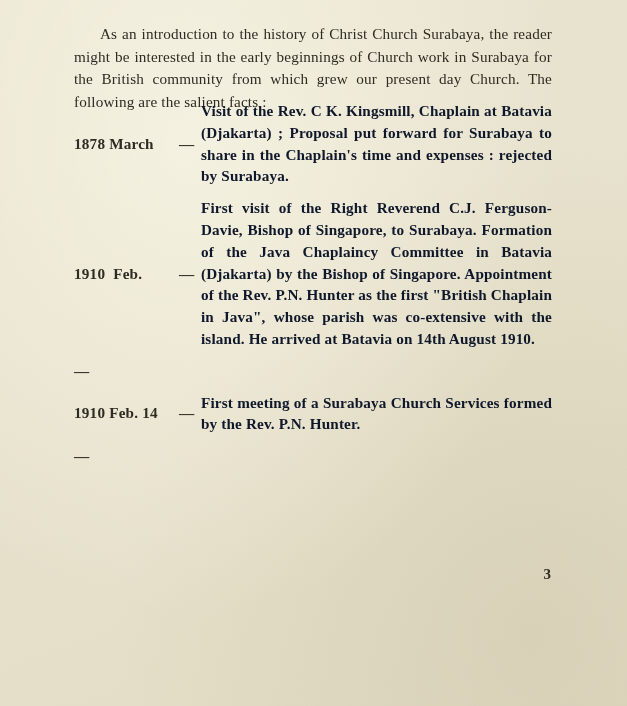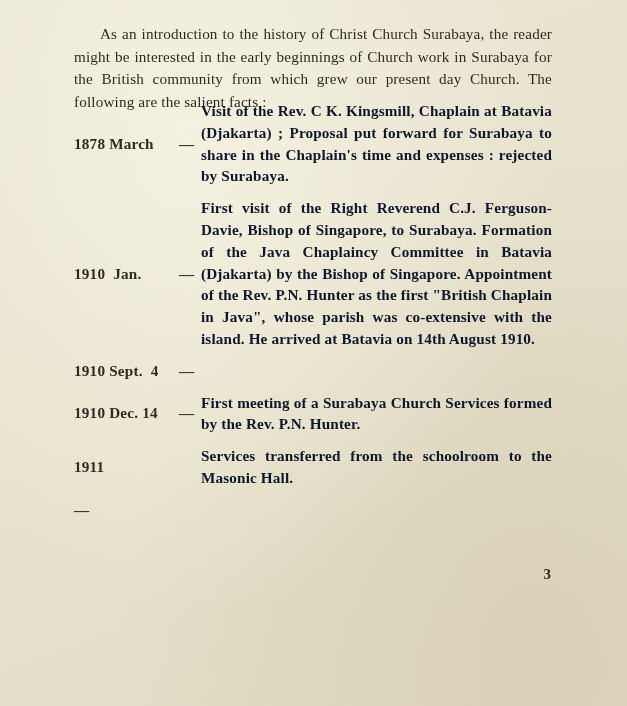--- a/index.html
+++ b/index.html
@@ -104,41 +104,35 @@
 
   <div class="entries">
 
     <div class="entry">
       <div class="entry-date">1878 March</div>
       <div class="entry-dash">—</div>
       <div class="entry-text">Visit of the Rev. C K. Kingsmill, Chaplain at Batavia (Djakarta) ; Proposal put forward for Surabaya to share in the Chaplain's time and expenses : rejected by Surabaya.</div>
     </div>
 
     <div class="entry">
-      <div class="entry-date">1910  Jan.</div>
+      <div class="entry-date">1910  Feb.</div>
       <div class="entry-dash">—</div>
       <div class="entry-text">First visit of the Right Reverend C.J. Ferguson-Davie, Bishop of Singapore, to Surabaya. Formation of the Java Chaplaincy Committee in Batavia (Djakarta) by the Bishop of Singapore. Appointment of the Rev. P.N. Hunter as the first "British Chaplain in Java", whose parish was co-extensive with the island. He arrived at Batavia on 14th August 1910.</div>
     </div>
 
     <div class="entry">
-      <div class="entry-date">1910 Sept.  4</div>
       <div class="entry-dash">—</div>
     </div>
 
     <div class="entry">
-      <div class="entry-date">1910 Dec. 14</div>
+      <div class="entry-date">1910 Feb. 14</div>
       <div class="entry-dash">—</div>
       <div class="entry-text">First meeting of a Surabaya Church Services formed by the Rev. P.N. Hunter.</div>
     </div>
 
-    <div class="entry">
-      <div class="entry-date">1911</div>
-      <div class="entry-dash"></div>
-      <div class="entry-text">Services transferred from the schoolroom to the Masonic Hall.</div>
-    </div>
 
     <div class="entry">
       <div class="entry-dash">—</div>
     </div>
 
   </div>
 
   <div class="page-number">3</div>
 
 </div>

